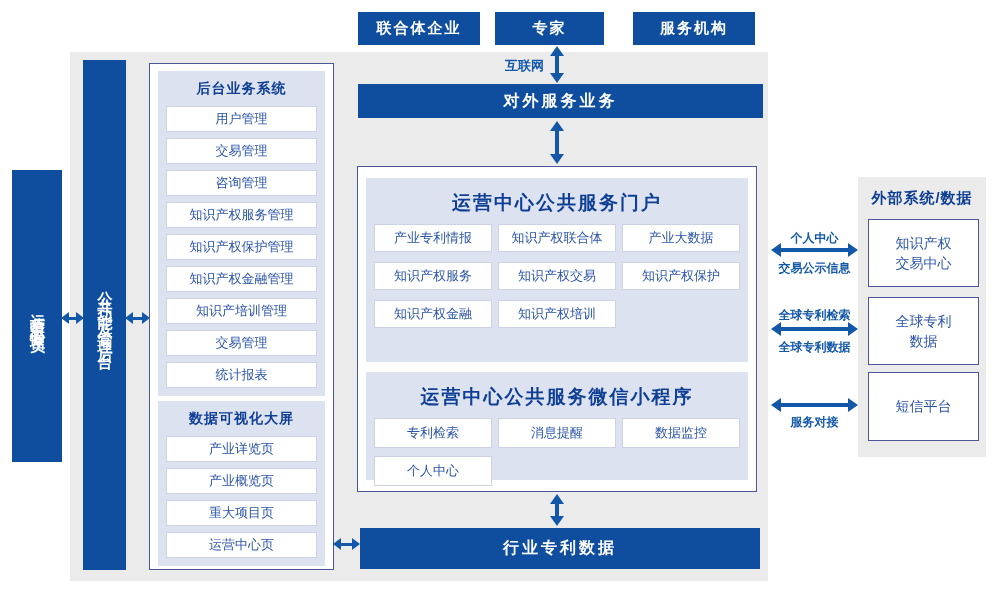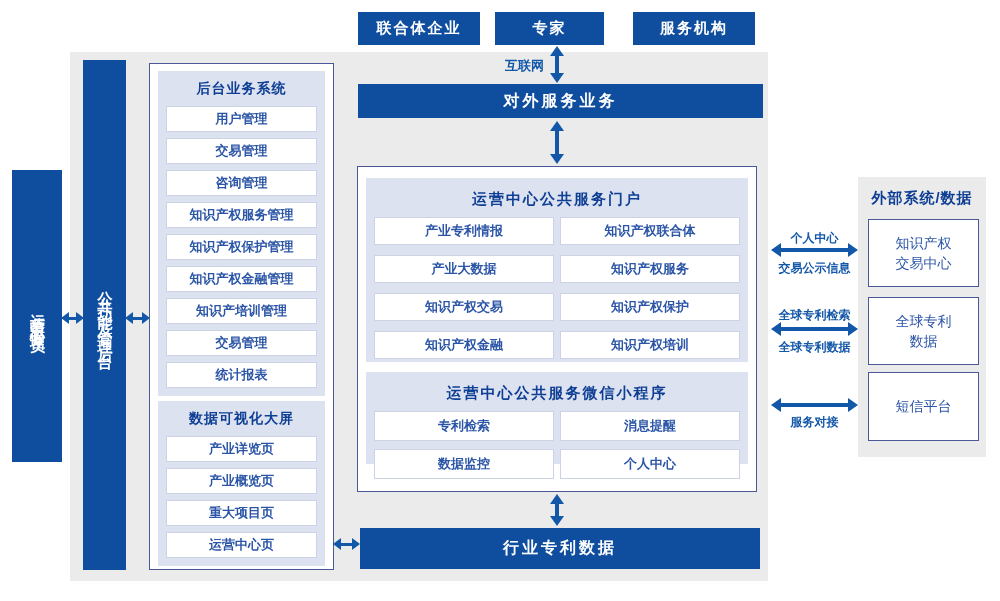--- a/index.html
+++ b/index.html
@@ -37,28 +37,27 @@
     display:flex;flex-direction:column;gap:6px;
   }
   .panel-title{
     color:var(--title-text);font-weight:bold;font-size:14px;text-align:center;
     padding:3px 0 2px 0;letter-spacing:1px;
   }
   .item{
     background:#fff;border:1px solid var(--item-border);color:var(--item-text);
     font-size:13px;height:26px;display:flex;align-items:center;justify-content:center;
     flex:0 0 auto;
-    font-weight:bold;
   }
   .center-panel{background:var(--lavender);padding:8px;}
   .center-title{
-    color:var(--title-text);font-weight:bold;font-size:15px;text-align:center;
+    color:var(--title-text);font-weight:bold;font-size:19px;text-align:center;
     letter-spacing:2px;padding:4px 0 8px 0;
   }
-  .grid2{display:grid;grid-template-columns:1fr 1fr;column-gap:6px;row-gap:10px;}
+  .grid2{display:grid;grid-template-columns:1fr 1fr 1fr;column-gap:6px;row-gap:10px;}
   .grid2 .item{height:28px;}
   .mini-grid{row-gap:8px;}
   .mini-grid .item{height:30px;text-align:center;}
   .ext-panel-title{
     color:var(--title-text);font-weight:bold;font-size:15px;text-align:center;
     letter-spacing:1px;
   }
   .ext-box{
     background:#fff;border:1.5px solid var(--navy-border);color:var(--item-text);
     font-size:14px;display:flex;align-items:center;justify-content:center;
@@ -153,21 +152,21 @@
       <div class="item">知识产权联合体</div>
       <div class="item">产业大数据</div>
       <div class="item">知识产权服务</div>
       <div class="item">知识产权交易</div>
       <div class="item">知识产权保护</div>
       <div class="item">知识产权金融</div>
       <div class="item">知识产权培训</div>
     </div>
   </div>
 
-  <div class="abs center-panel" style="left:366px;top:372px;width:382px;height:92px;">
+  <div class="abs center-panel" style="left:366px;top:372px;width:382px;height:108px;">
     <div class="center-title">运营中心公共服务微信小程序</div>
     <div class="grid2 mini-grid">
       <div class="item">专利检索</div>
       <div class="item">消息提醒</div>
       <div class="item">数据监控</div>
       <div class="item">个人中心</div>
     </div>
   </div>
 
   <div class="arrow-v" style="left:550px;top:494px;width:14px;height:32px;">

